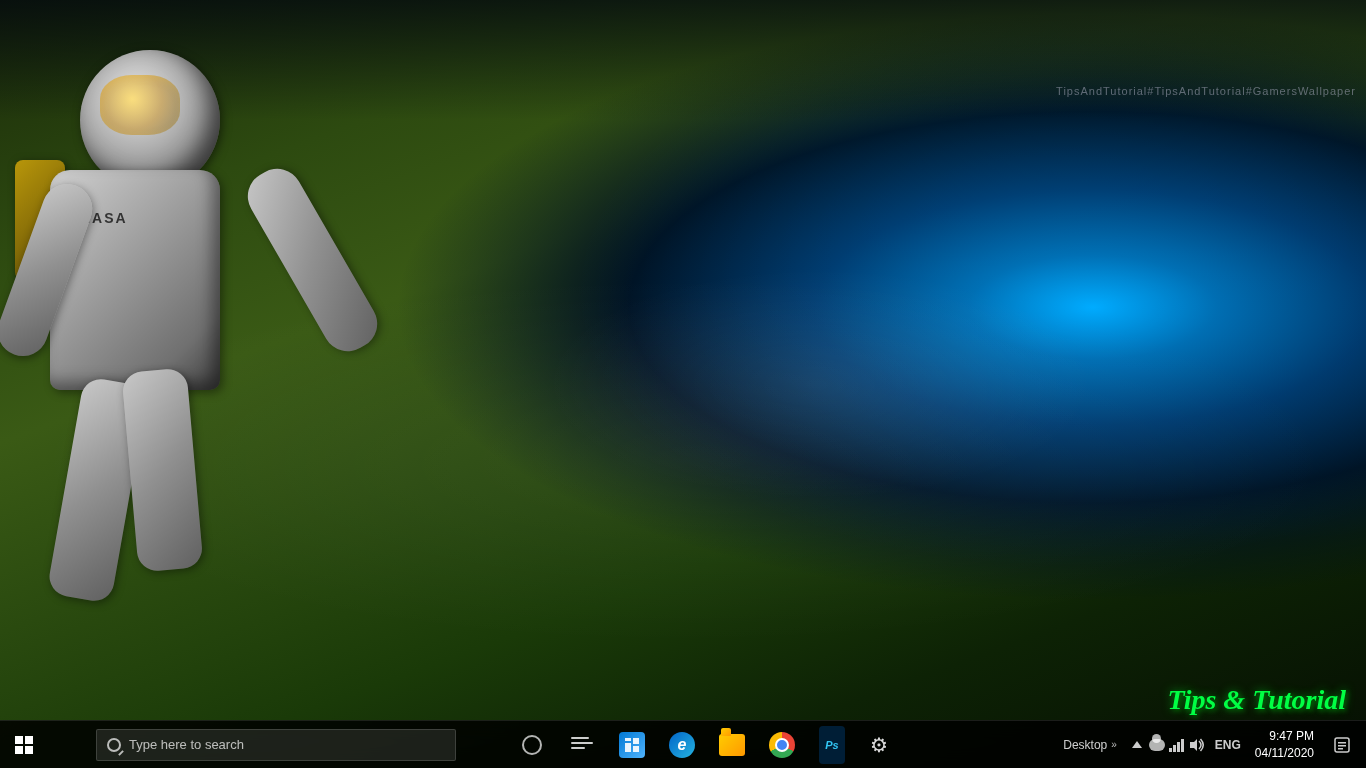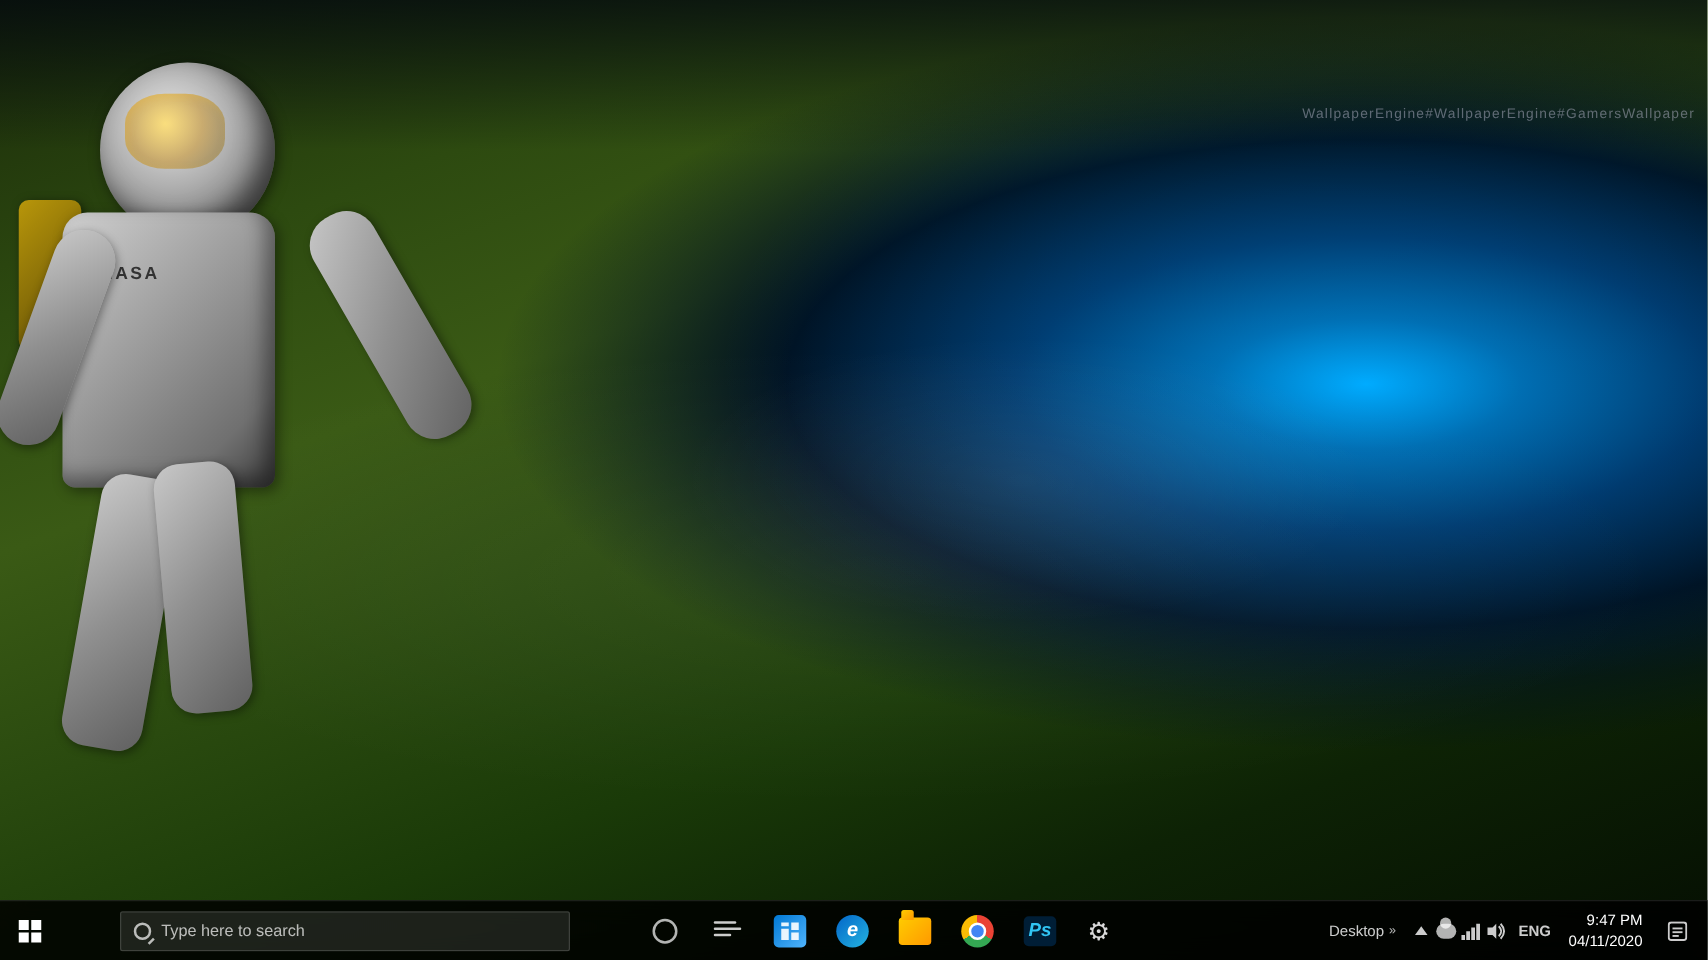--- a/index.html
+++ b/index.html
@@ -410,28 +410,28 @@
       transform: translate(-50%, -50%);
       width: 10px;
       height: 10px;
       background: #4285f4;
       border-radius: 50%;
       border: 2px solid white;
     }
 
     .app-icon-ps {
       width: 26px;
-      height: 24px;
+      height: 38px;
       background: #001e36;
       border-radius: 4px;
       display: flex;
       align-items: center;
       justify-content: center;
       color: #31c5f4;
-      font-size: 15px;
+      font-size: 11px;
       font-weight: bold;
       font-style: italic;
     }
 
     .app-icon-settings {
       width: 24px;
       height: 24px;
       color: rgba(255,255,255,0.85);
       font-size: 20px;
     }
@@ -551,22 +551,23 @@
       <div class="helmet"></div>
       <div class="backpack"></div>
       <div class="torso"></div>
       <div class="arm-left"></div>
       <div class="arm-right"></div>
       <div class="leg-left"></div>
       <div class="leg-right"></div>
     </div>
   </div>
 
-  <div class="watermark">WallpaperEngine#WallpaperEngine#GamersWallpaper</div>
-
+  <div class="watermark">TipsAndTutorial#TipsAndTutorial#GamersWallpaper</div>
+
+  <div class="tips-watermark">Tips &amp; Tutorial</div>
 
   <div id="taskbar">
 
     <div class="start-btn">
       <div class="windows-logo">
         <div></div>
           <div></div>
           <div></div>
           <div></div>
       </div>

